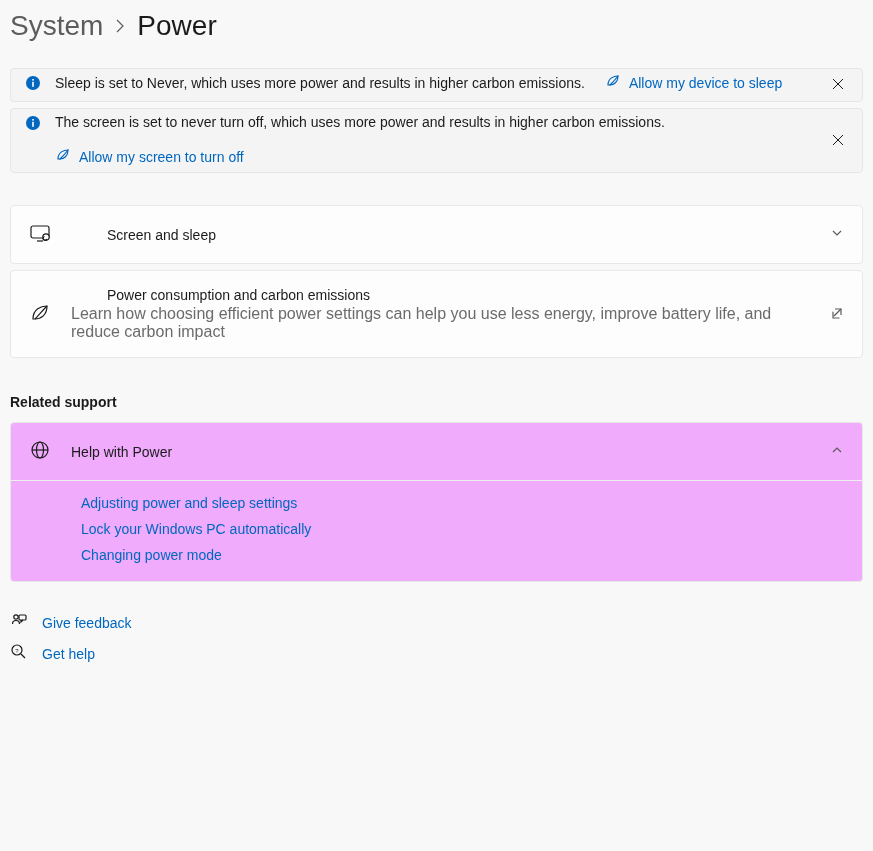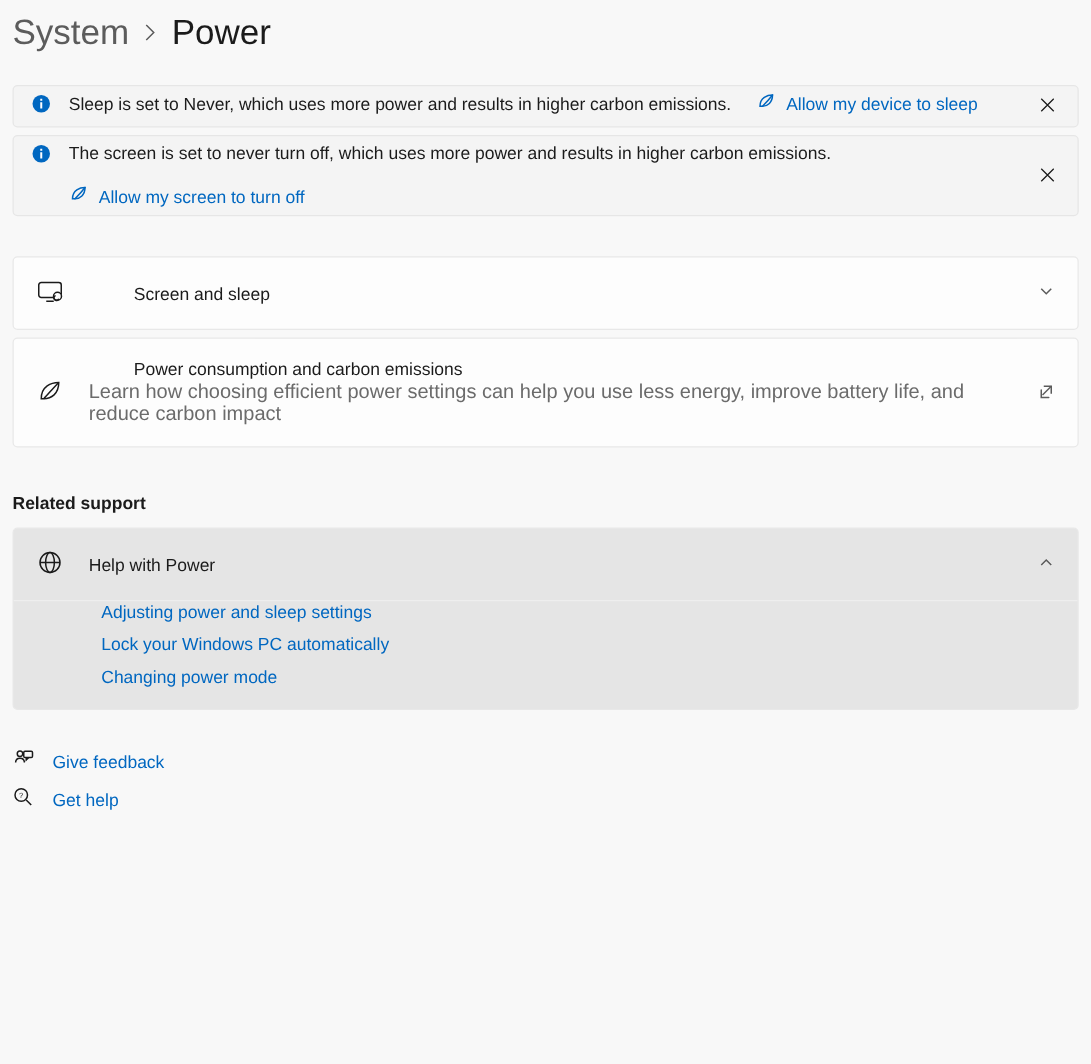--- a/index.html
+++ b/index.html
@@ -106,37 +106,37 @@
   .card .card-chevron { flex: none; }
 
   .section-heading {
     font-size: 14px;
     font-weight: 600;
     margin: 36px 0 12px 0;
   }
 
   
   .help-card {
-    background: #e5e5e5;
+    background: #f0abfc;
     border: 1px solid #e8e8e8;
     border-radius: 4px;
     margin-bottom: 6px;
   }
   .help-header {
     display: flex;
     align-items: center;
     gap: 20px;
     padding: 16px 18px;
     cursor: pointer;
   }
   .help-header .card-icon { flex: none; }
   .help-header .card-title { flex: 1; }
   .help-links {
     border-top: 1px solid #eee;
-    padding: 0 18px 18px 70px;
+    padding: 14px 18px 18px 70px;
     display: flex;
     flex-direction: column;
     gap: 10px;
   }
   .help-links a {
     color: #0067c0;
     text-decoration: none;
     cursor: pointer;
     font-size: 14px;
   }

